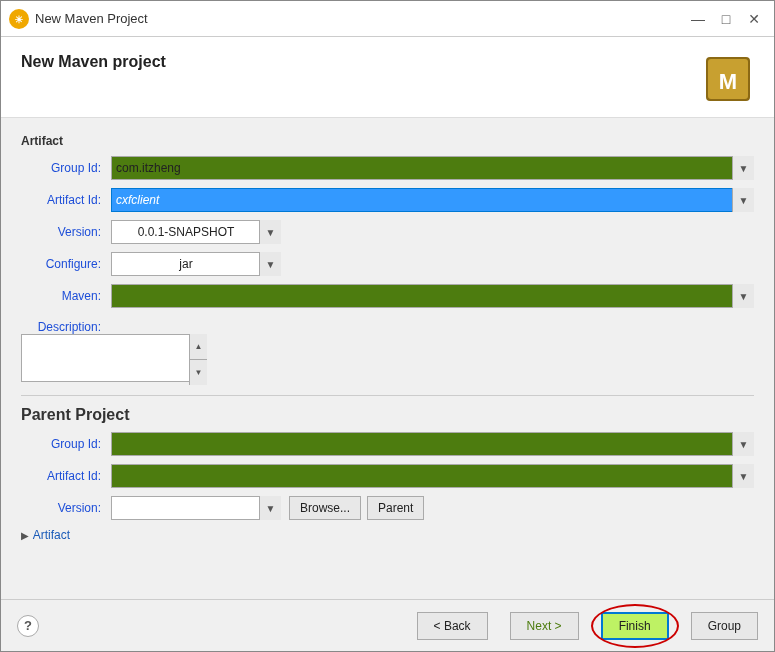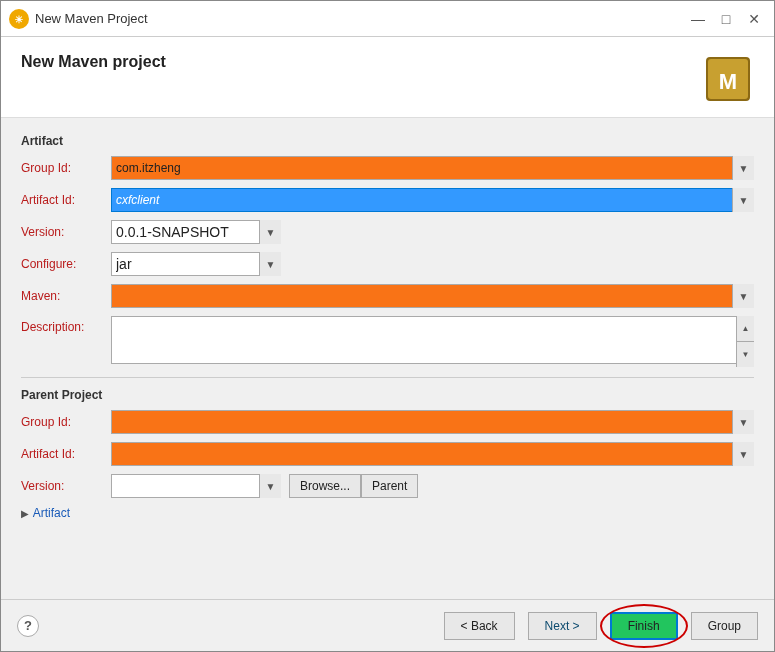--- a/index.html
+++ b/index.html
@@ -113,36 +113,37 @@
       margin-bottom: 8px;
     }
 
     .form-group {
       display: flex;
       align-items: center;
       margin-bottom: 8px;
     }
     .form-label {
       width: 90px;
+      text-align: right;
       padding-right: 10px;
-      color: #b91c1c;
+      color: #1d4ed8;
       font-size: 12px;
       flex-shrink: 0;
     }
     .form-input-wrap {
       flex: 1;
       position: relative;
     }
     .form-input {
       width: 100%;
       height: 24px;
       border: 1px solid #aaa;
       padding: 2px 24px 2px 4px;
       font-size: 12px;
-      background: #f97316;
+      background: #4d7c0f;
       color: #222;
       outline: none;
     }
     .form-input.selected {
       background: #3399ff;
       color: white;
       border-color: #0078d4;
       font-style: italic;
     }
     .dropdown-arrow {
@@ -162,27 +163,28 @@
     }
 
     .select-wrap {
       position: relative;
       display: inline-block;
     }
     .form-select {
       height: 24px;
       border: 1px solid #aaa;
       padding: 2px 24px 2px 4px;
-      font-size: 14px;
+      font-size: 12px;
       background: white;
       color: #222;
       outline: none;
       appearance: none;
       -webkit-appearance: none;
       cursor: pointer;
+      text-align: center;
     }
     .select-arrow {
       position: absolute;
       right: 0;
       top: 0;
       height: 100%;
       width: 22px;
       background: #e8e8e8;
       border-left: 1px solid #aaa;
       display: flex;
@@ -232,27 +234,27 @@
     .desc-arrow-btn:first-child { border-bottom: 1px solid #aaa; }
 
     .divider {
       height: 1px;
       background: #ccc;
       margin: 10px 0;
     }
 
     .parent-section-label {
       font-weight: bold;
-      font-size: 12px;
+      font-size: 16px;
       color: #333;
       margin-bottom: 8px;
     }
     .browse-clear-wrap {
       display: flex;
-      gap: 0;
+      gap: 6px;
       margin-left: 8px;
     }
 
     .btn {
       height: 24px;
       padding: 0 10px;
       border: 1px solid #aaa;
       background: #e8e8e8;
       font-size: 12px;
       cursor: pointer;
@@ -286,35 +288,35 @@
       justify-content: space-between;
       flex-shrink: 0;
       height: 52px;
     }
     .footer-left {
       display: flex;
       align-items: center;
     }
     .footer-right {
       display: flex;
-      gap: 13px;
+      gap: 22px;
       align-items: center;
     }
     .btn-footer {
       height: 28px;
       padding: 0 16px;
       border: 1px solid #aaa;
       background: #e8e8e8;
       font-size: 12px;
       cursor: pointer;
       color: #222;
     }
-    .btn-footer:disabled { color: #0c4a6e; cursor: default; background: #e8e8e8; }
+    .btn-footer:disabled { color: #4d7c0f; cursor: default; background: #e8e8e8; }
     .btn-footer.finish {
-      background: #22c55e;
+      background: #bef264;
       border: 2px solid #0078d4;
     }
 
     .help-icon {
       width: 22px;
       height: 22px;
       border-radius: 50%;
       border: 1px solid #aaa;
       background: white;
       display: flex;
@@ -420,21 +422,21 @@
       </div>
 
       <div class="form-group">
         <span class="form-label">Maven:</span>
         <div class="form-input-wrap">
           <input class="form-input" type="text" value="" style="">
           <div class="dropdown-arrow">▼</div>
         </div>
       </div>
 
-      <div class="form-group" style="align-items:flex-start;">
+      <div class="form-group" style="align-items:flex-start;flex-direction:column;">
         <span class="form-label" style="padding-top:4px;">Description:</span>
         <div class="description-wrap">
           <textarea class="description-input" style=""></textarea>
           <div class="description-arrows">
             <button class="desc-arrow-btn">▲</button>
             <button class="desc-arrow-btn">▼</button>
           </div>
         </div>
       </div>
 

